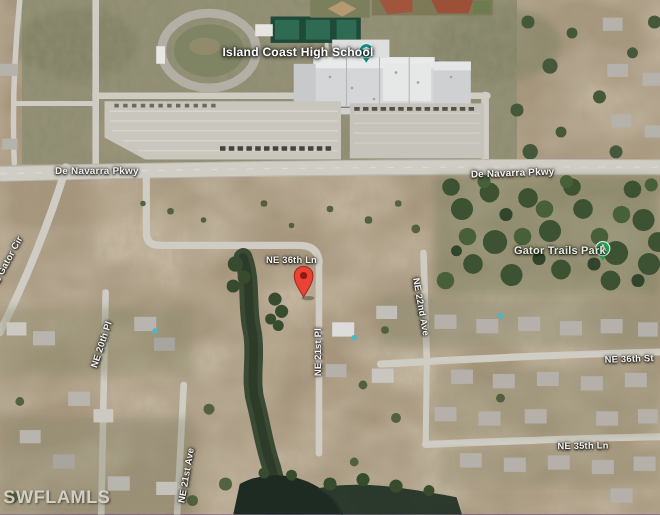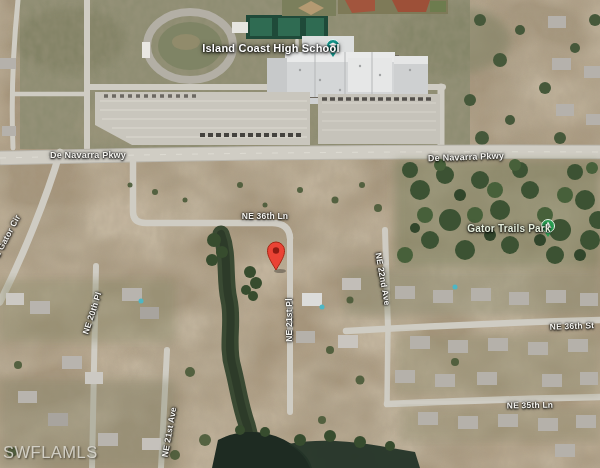--- a/index.html
+++ b/index.html
@@ -11,21 +11,21 @@
   .labels{position:absolute;left:0;top:0;width:600px;height:468px;pointer-events:none;}
   .lbl{
     position:absolute;transform:translate(-50%,-50%);
     color:#f5f4f0;font-size:8.5px;font-weight:700;letter-spacing:.2px;white-space:nowrap;
     text-shadow:0 0 2px #000,0 1px 2px rgba(0,0,0,.9),0 0 4px rgba(0,0,0,.6);
   }
   .lbl.poi-school{font-size:11px;font-weight:600;color:#ffffff;
     text-shadow:0 0 2px #000,0 1px 3px rgba(0,0,0,.95),0 0 5px rgba(0,0,0,.7);}
   .lbl.poi-park{font-size:10px;color:#e6efdd;}
   .watermark{
-    position:absolute;left:3px;top:443px;font-size:16.5px;font-weight:400;
+    position:absolute;left:3px;top:443px;font-size:16.5px;font-weight:700;
     color:#d9d7cf;opacity:.88;letter-spacing:.5px;
     text-shadow:1px 1px 2px rgba(45,40,30,.8);
   }
 </style>
 </head>
 <body>
 
 <div class="map">
   <svg width="600" height="468" viewBox="0 0 600 468">
     <defs>
@@ -345,21 +345,21 @@
       <polygon points="548,221.5 551.5,228 544.5,228" fill="#ffffff"></polygon>
       <rect x="547.3" y="228" width="1.5" height="2.5" fill="#ffffff"></rect>
     </g>
   </svg>
 
   <div class="labels">
     <span class="lbl poi-school" style="left:271px;top:48px;">Island Coast High School</span>
     <span class="lbl poi-park" style="left:509px;top:228px;">Gator Trails Park</span>
     <span class="lbl" style="left:88px;top:155px;font-size:9px;">De Navarra Pkwy</span>
     <span class="lbl" style="left:466px;top:157px;font-size:9px;transform:translate(-50%,-50%) rotate(-2deg);">De Navarra Pkwy</span>
-    <span class="lbl" style="left:243px;top:216px;padding-left:44px;">NE 36th Ln</span>
+    <span class="lbl" style="left:243px;top:236px;padding-left:44px;">NE 36th Ln</span>
     <span class="lbl" style="left:572px;top:326px;transform:translate(-50%,-50%) rotate(-2deg);">NE 36th St</span>
     <span class="lbl" style="left:530px;top:405px;transform:translate(-50%,-50%) rotate(-1deg);">NE 35th Ln</span>
     <span class="lbl" style="left:92px;top:313px;transform:translate(-50%,-50%) rotate(-72deg);">NE 20th Pl</span>
     <span class="lbl" style="left:169px;top:432px;transform:translate(-50%,-50%) rotate(-80deg);">NE 21st Ave</span>
     <span class="lbl" style="left:289px;top:320px;transform:translate(-50%,-50%) rotate(-90deg);">NE 21st Pl</span>
     <span class="lbl" style="left:383px;top:279px;transform:translate(-50%,-50%) rotate(80deg);">NE 22nd Ave</span>
     <span class="lbl" style="left:7px;top:236px;transform:translate(-50%,-50%) rotate(-62deg);">E Gator Cir</span>
   </div>
 
   <div class="watermark">SWFLAMLS</div>

